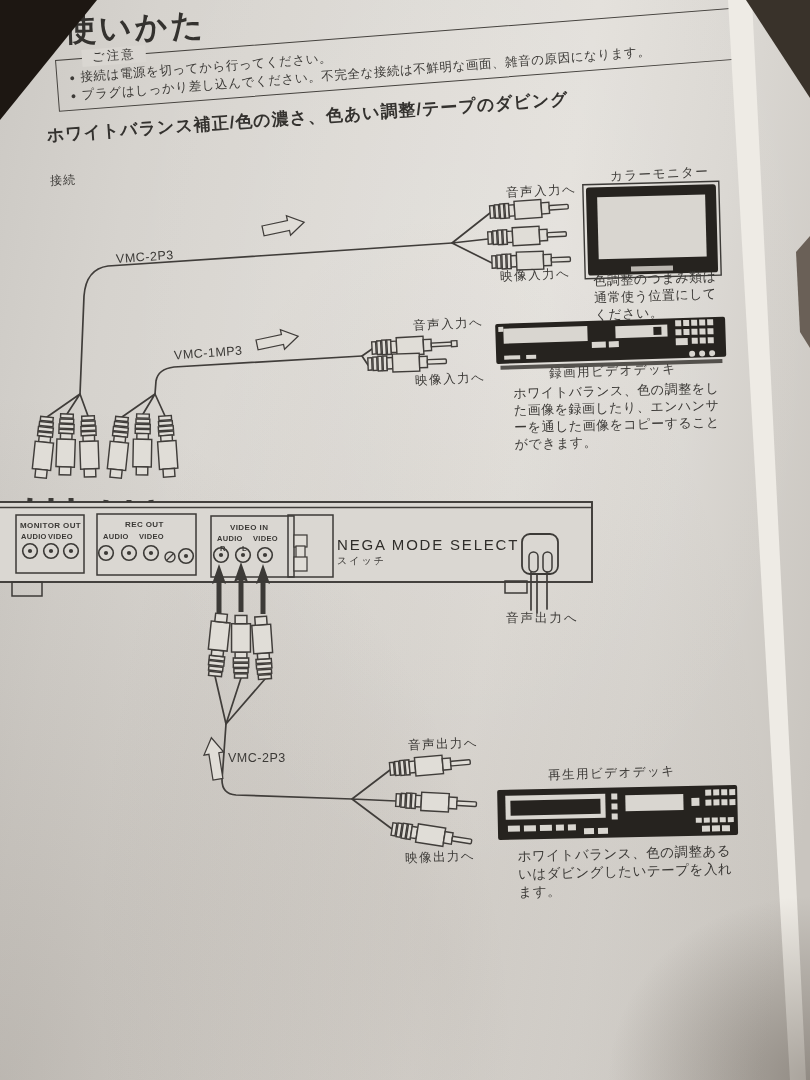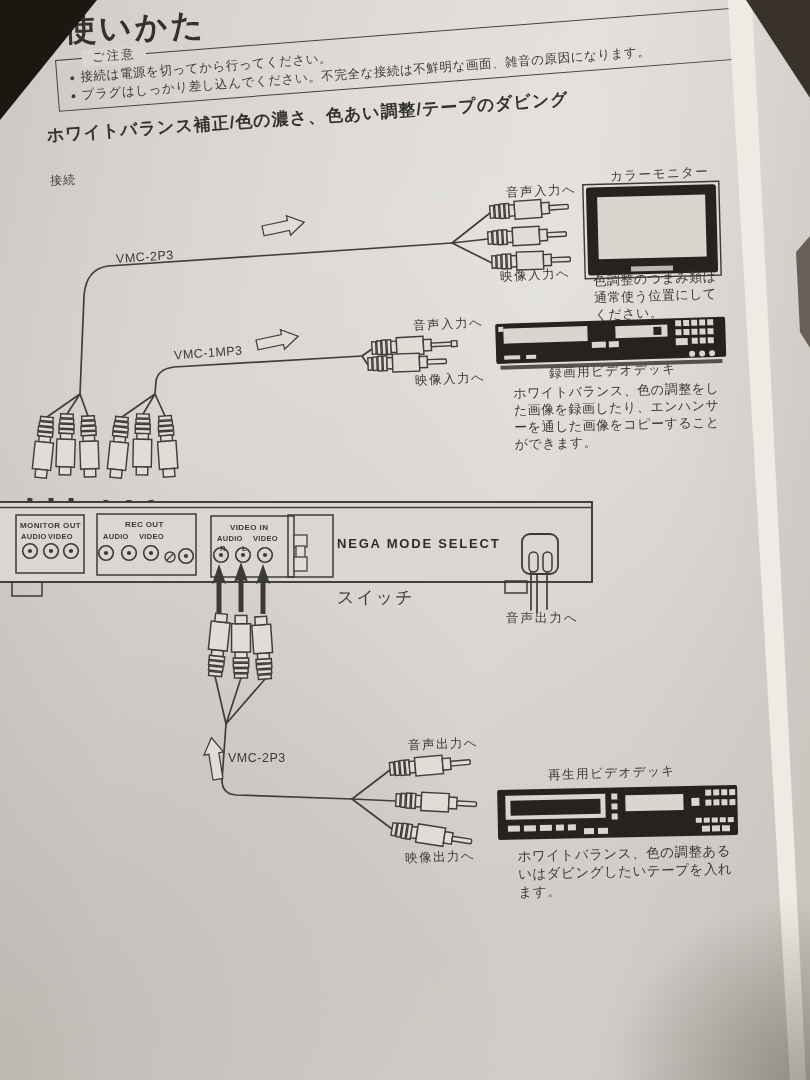--- a/index.html
+++ b/index.html
@@ -30,23 +30,23 @@
     background:#d9d6d1;font-size:12.5px;letter-spacing:2px;}
   .caution-item{font-size:12.5px;letter-spacing:.6px;line-height:18px;white-space:nowrap;}
   .caution-item .dot{font-size:9px;vertical-align:1px;margin-right:5px;}
   .heading{position:absolute;left:46px;top:124px;font-size:17px;font-weight:bold;
     letter-spacing:1px;transform:rotate(-4deg);transform-origin:0 0;white-space:nowrap;color:#34322f;}
   .connect{position:absolute;left:50px;top:172px;font-size:12px;letter-spacing:1px;
     transform:rotate(-3deg);}
   svg.diagram{position:absolute;left:0;top:0;}
   .lbl{position:absolute;font-size:12.5px;letter-spacing:1.5px;white-space:nowrap;color:#3c3a37;}
   .note{position:absolute;font-size:13px;line-height:1.32;letter-spacing:.5px;color:#3c3a37;}
-  .nega{position:absolute;left:337px;top:536px;font-size:13px;font-weight:bold;
+  .nega{position:absolute;left:337px;top:536px;font-size:15px;font-weight:normal;
     letter-spacing:1.8px;color:#2f2d2a;white-space:nowrap;}
-  .nega-sub{position:absolute;left:337px;top:554px;font-size:17px;letter-spacing:2px;margin-top:32px;}
+  .nega-sub{position:absolute;left:337px;top:554px;font-size:10px;letter-spacing:2px;}
   
   .ln{stroke:#403d3a;stroke-width:1.7;fill:none;stroke-linecap:round;stroke-linejoin:round;}
   .thin{stroke:#403d3a;stroke-width:1.3;fill:none;}
   .shape{fill:#e0ddd7;stroke:#403d3a;stroke-width:1.25;}
   .box{fill:none;stroke:#3c3a37;stroke-width:1.5;}
   .panelface{fill:#dad7d2;stroke:#3c3a37;stroke-width:1.9;}
   .dk{fill:#26231f;stroke:none;}
   .pp{fill:#d9d6d0;stroke:none;}
   .ink{fill:#3c3a37;}
   .ptxt{font:bold 8px "Liberation Sans","DejaVu Sans",sans-serif;fill:#3a3835;letter-spacing:.4px;}

